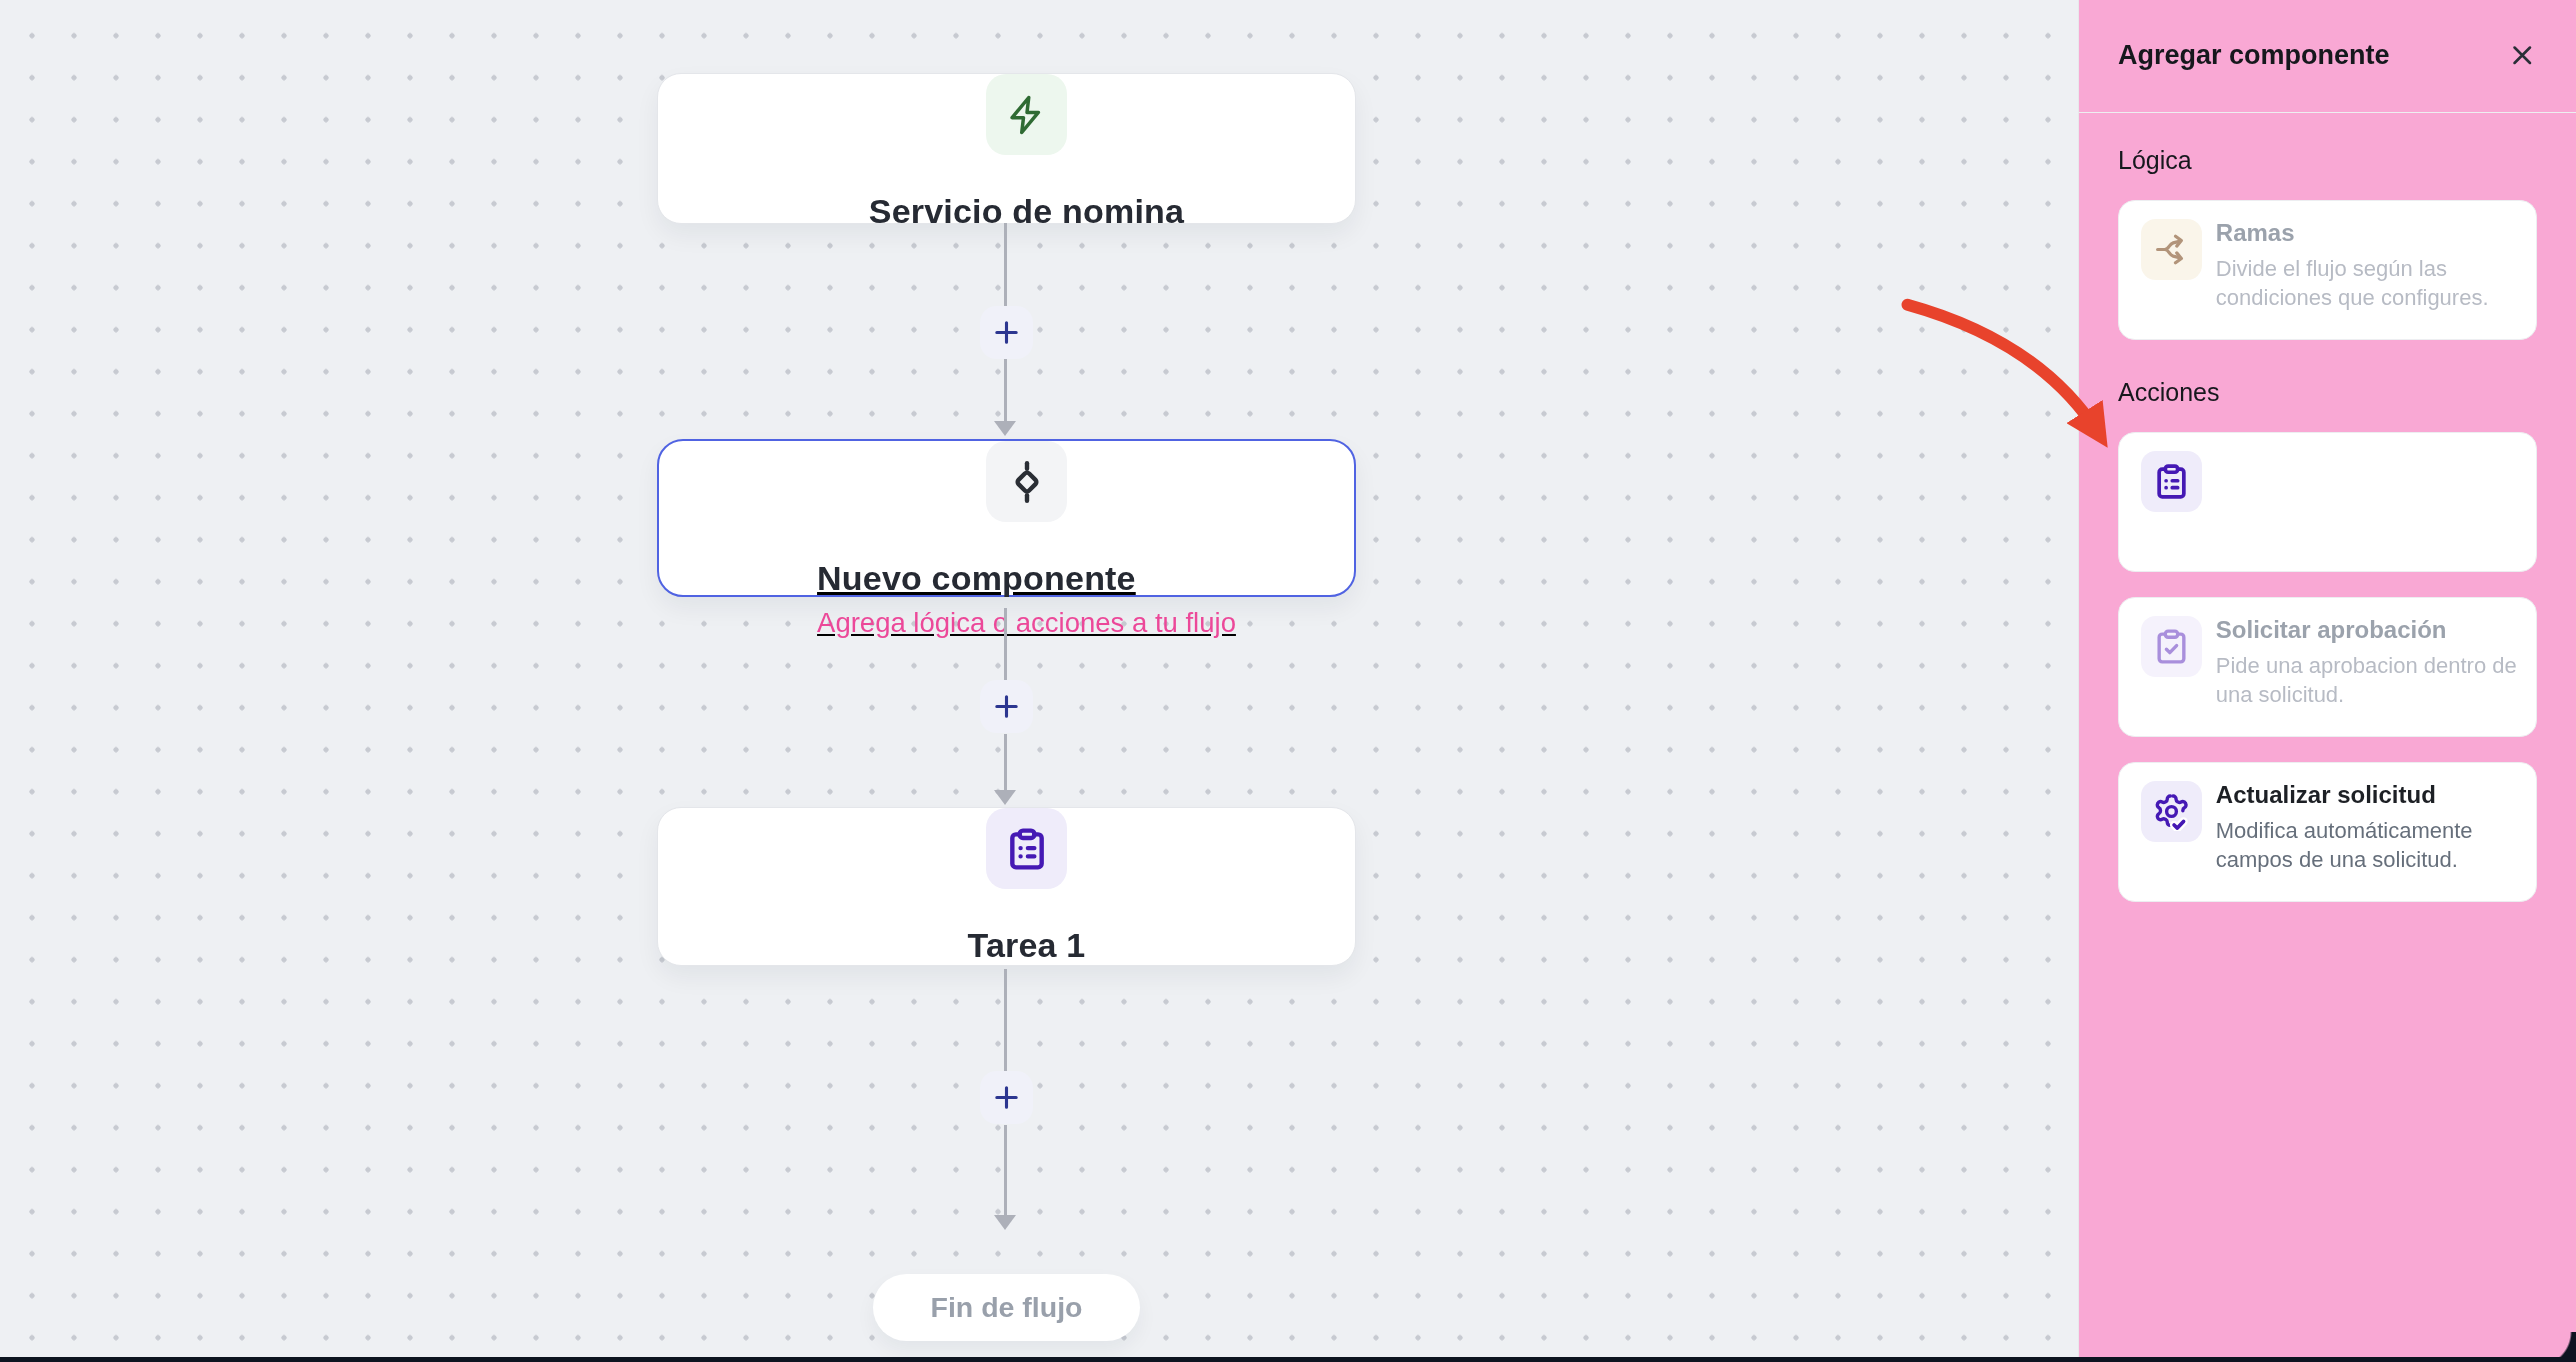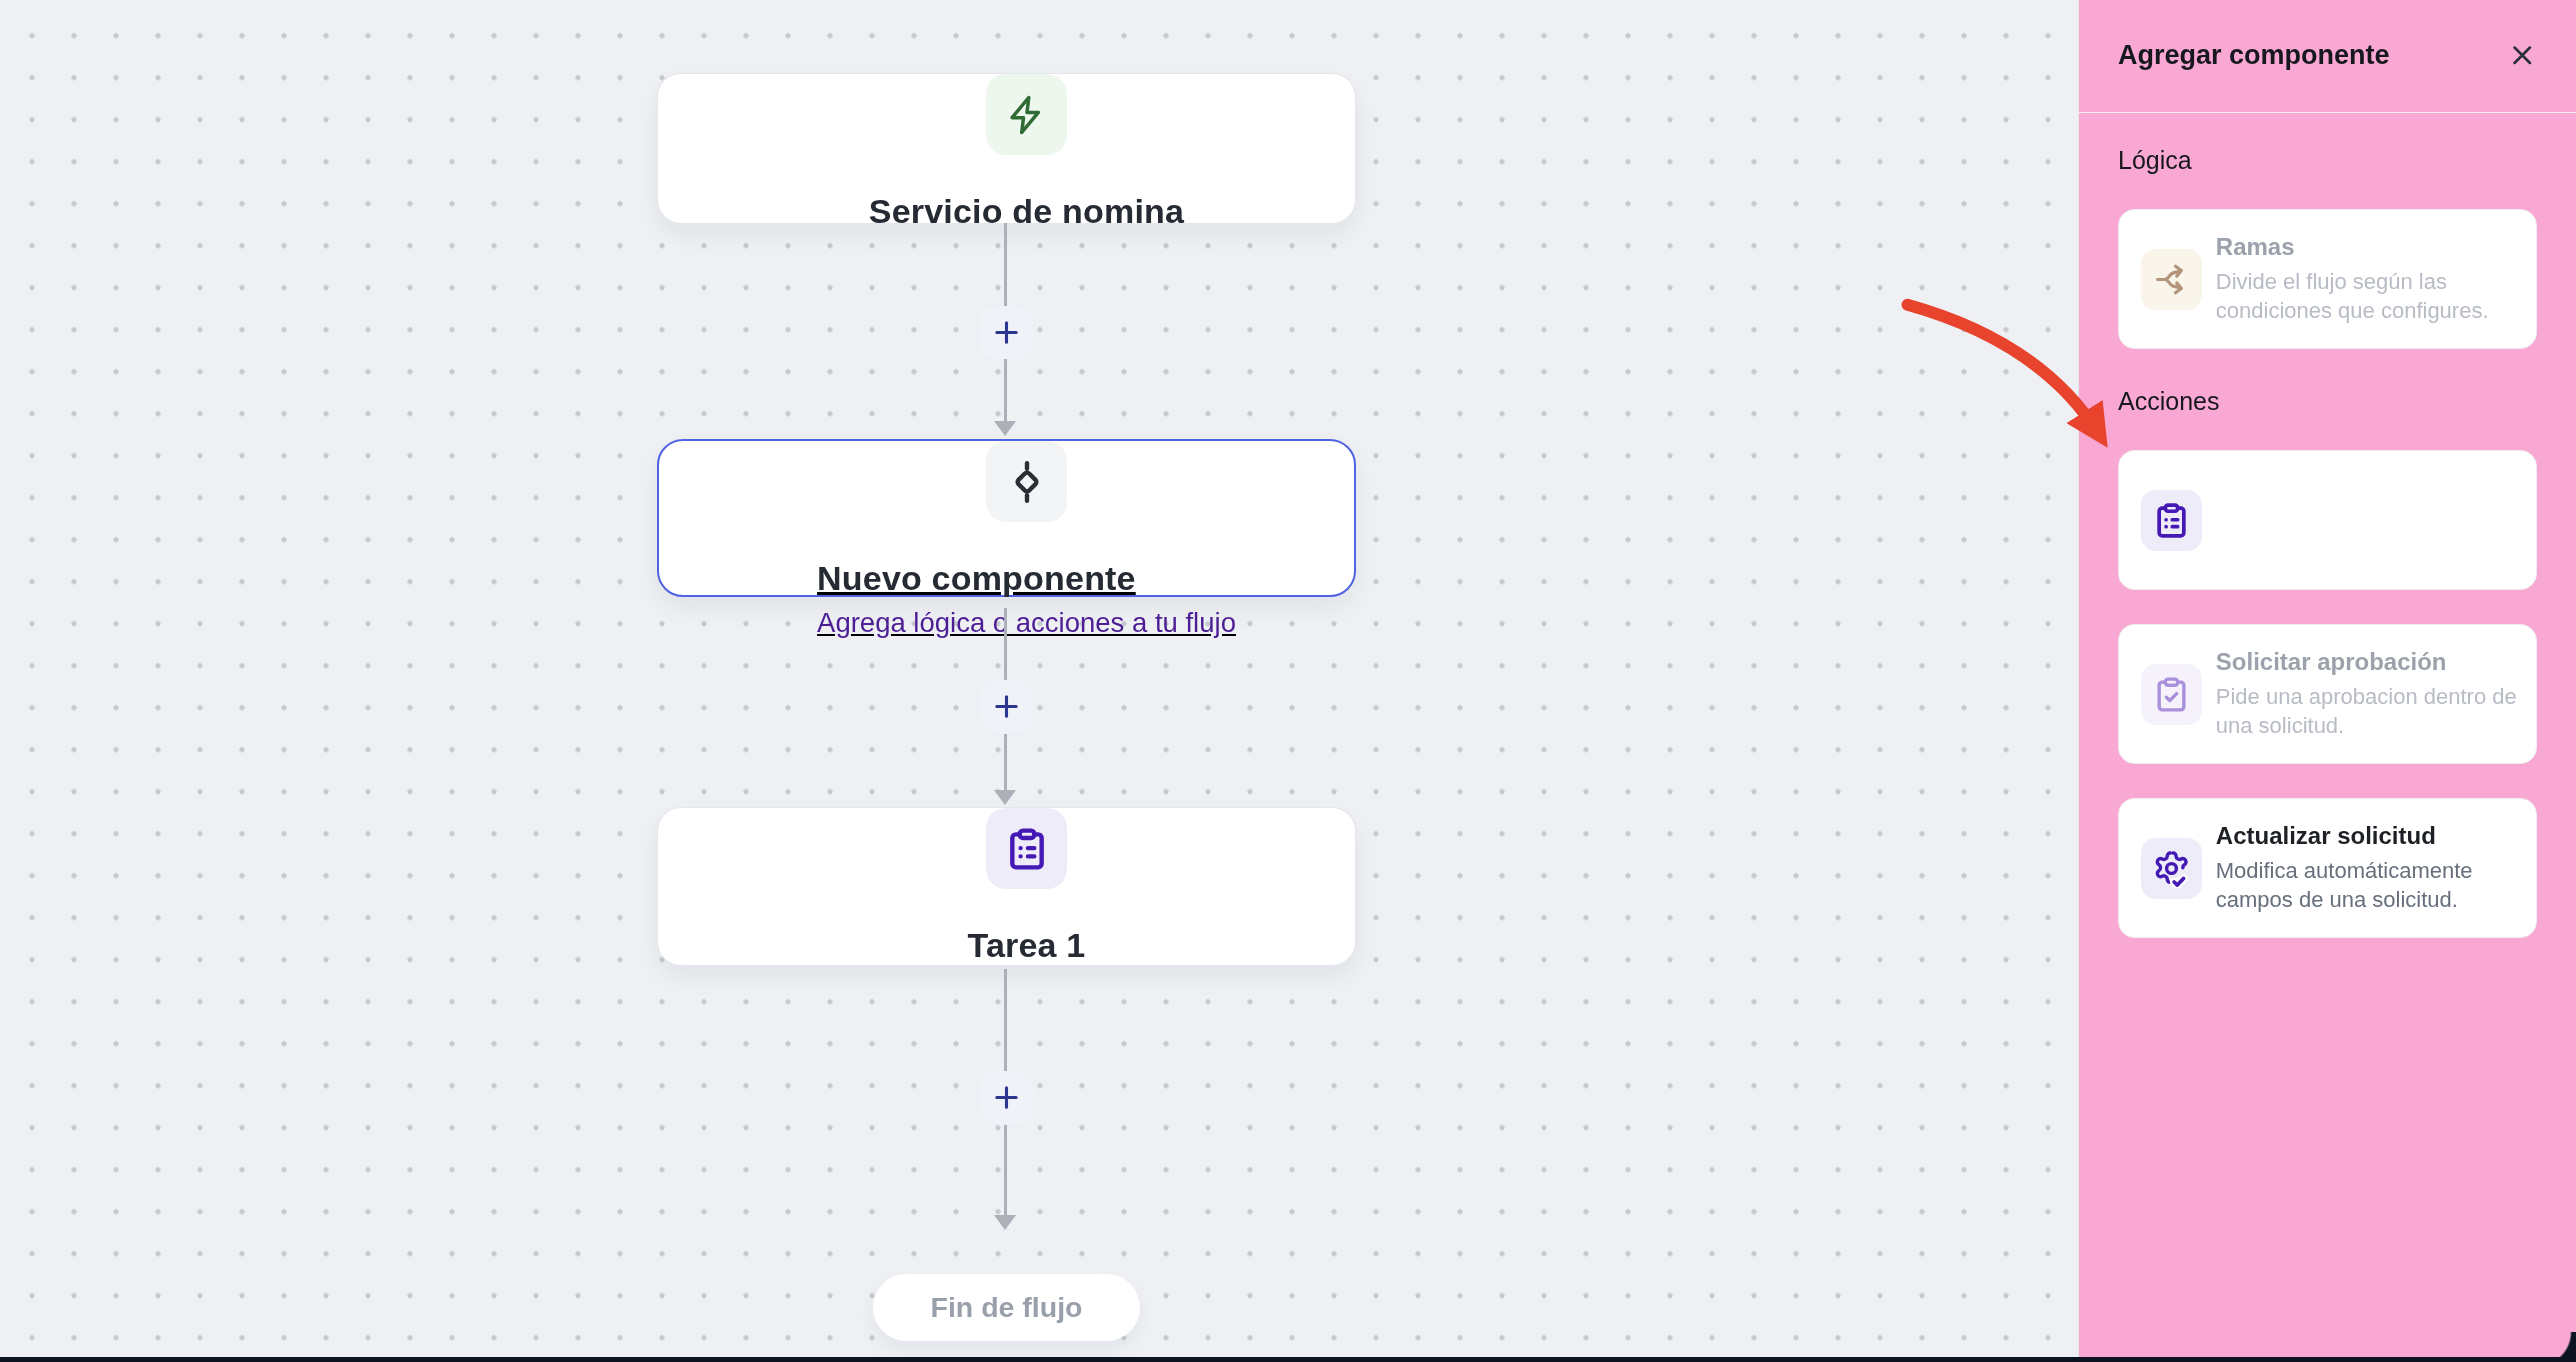--- a/index.html
+++ b/index.html
@@ -12,21 +12,21 @@
     background-image:radial-gradient(circle, #C7CAD1 2.4px, rgba(0,0,0,0) 2.9px);
     background-size:42px 42px; background-position:11px 14.7px; }
 
   .node { position:absolute; left:657px; width:699px; background:#fff;
     border:0.9px solid #E4E6EA; border-radius:24px; display:flex; align-items:center;
     padding-left:40px; gap:37px; box-shadow:0 11px 24px rgba(25,30,50,.06);flex-direction:column; }
   .node.selected { border:2.8px solid #5063E2; border-radius:26px; }
   .node-icon-box { width:81px; height:81px; border-radius:20px; flex:0 0 auto;
     display:flex; align-items:center; justify-content:center; }
   .node-title { font-size:34px; font-weight:700; color:#262A33; letter-spacing:0.2px; }
-  .node-sub { font-size:27.5px; color:#4c1d95; margin-top:9.2px; }
+  .node-sub { font-size:27.5px; color:#ec4899; margin-top:9.2px; }
 
   .ib-green { background:#EDF7EE; }
   .ib-gray { background:#F3F4F6; }
   .ib-purple { background:#EFECFA; }
   .ib-cream { background:#FAF5EA; }
   .ib-lilac { background:#F5F2FC; }
 
   .vline { position:absolute; width:2.8px; background:#ADB0B9; left:1004px; }
   .arrowhead { position:absolute; left:994px; width:0; height:0;
     border-left:11px solid rgba(0,0,0,0); border-right:11px solid rgba(0,0,0,0);
@@ -47,22 +47,22 @@
     padding:39px 37px 0 39px; }
   .panel-title { font-size:27px; font-weight:700; color:#16181D; }
   .close-btn { width:33px; height:33px; display:flex; align-items:center;
     justify-content:center; cursor:pointer; }
   .panel-divider { margin-top:40px; border-bottom:0.9px solid #EEEFF1; }
   .panel-body { padding:0 39px; }
   .section-heading { font-size:25px; font-weight:400; color:#16181D; }
   .sh-logica { margin-top:33px; }
   .sh-acciones { margin-top:38px; }
 
-  .comp-card { margin-top:34px; min-height:140px; border:1.8px solid #EDEEF1;
-    border-radius:16.5px; background:#fff; display:flex; align-items:center;
+  .comp-card { margin-top:25px; min-height:140px; border:1.8px solid #EDEEF1;
+    border-radius:16.5px; background:#fff; display:flex; 
     gap:13.8px; padding:18.4px 18.4px 18.4px 22px; cursor:pointer; }
   .card-icon-box { width:61px; height:61px; border-radius:14.7px; flex:0 0 auto;
     display:flex; align-items:center; justify-content:center; }
   .card-title { font-size:24px; font-weight:700; color:#1D2025; margin-bottom:6.4px; }
   .card-desc { font-size:22px; color:#666F7B; line-height:1.33; max-width:310px; }
   .comp-card.disabled .card-title { color:#9BA2AC; }
   .comp-card.disabled .card-desc { color:#B7BBC4; }
 
   
   .annotation-svg { position:absolute; left:0; top:0; width:2576px; height:1362px;

